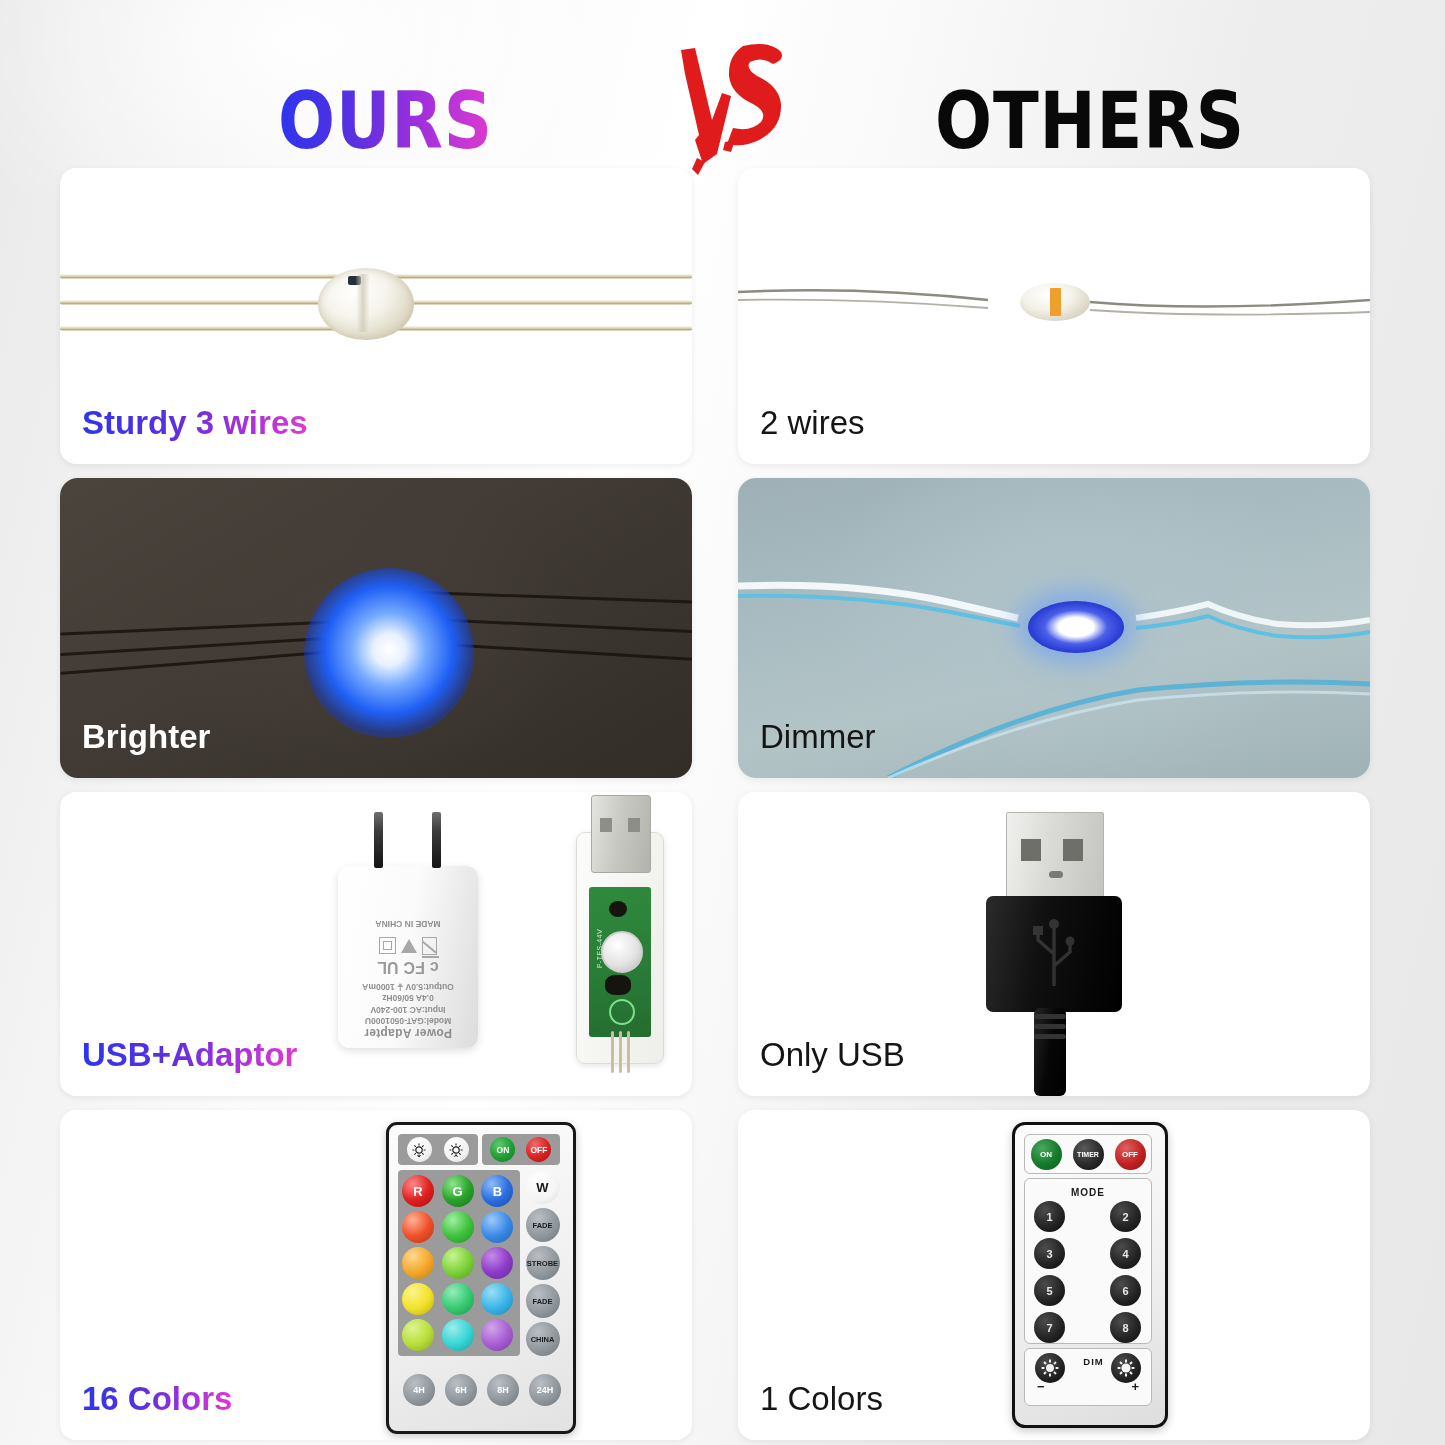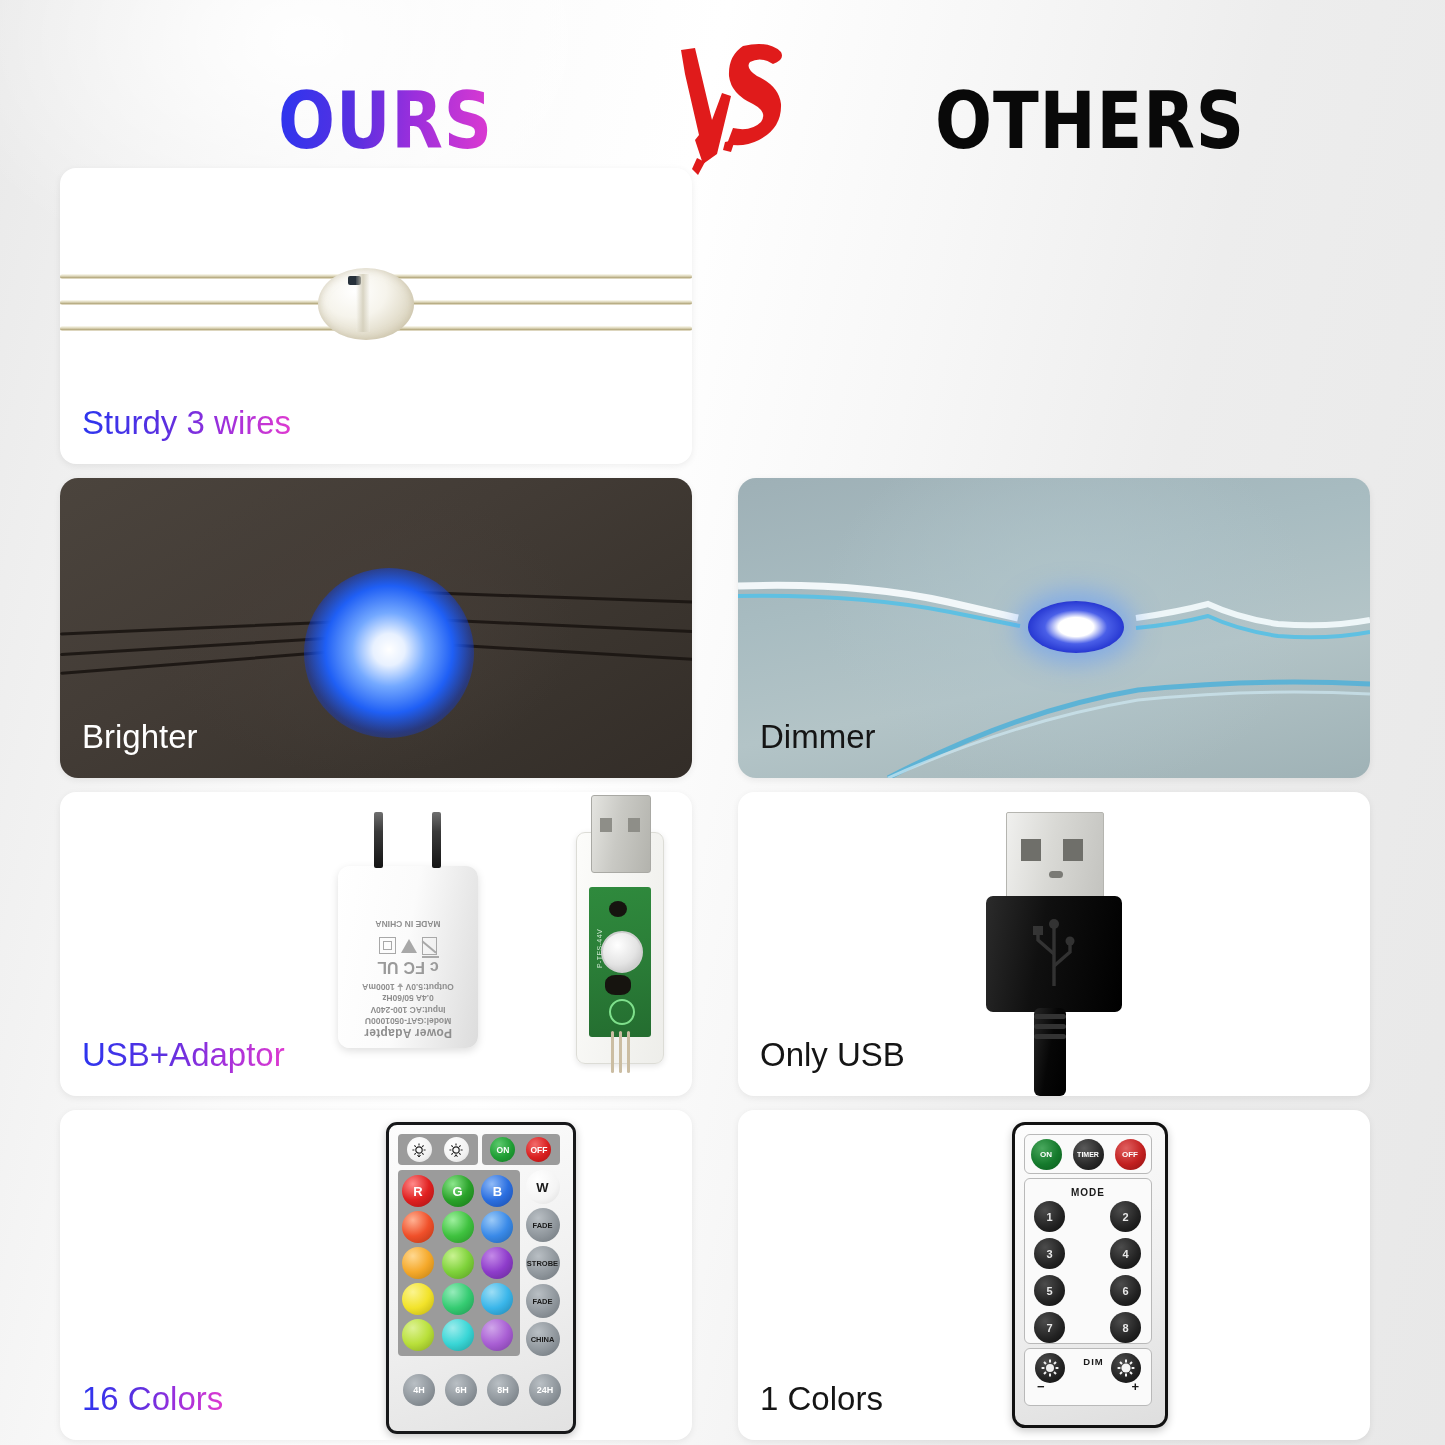--- a/index.html
+++ b/index.html
@@ -38,21 +38,21 @@
   }
   .col-l{left:60px;width:632px;}
   .col-r{left:738px;width:632px;}
   .row1{top:168px;height:296px;}
   .row2{top:478px;height:300px;border-radius:18px;}
   .row3{top:792px;height:304px;}
   .row4{top:1110px;height:330px;}
 
   .caption{
     position:absolute;left:22px;bottom:22px;
-    font-size:33px;font-weight:normal;white-space:nowrap;z-index:8;
+    font-size:33px;font-weight:bold;white-space:nowrap;z-index:8;
   }
   .cap-grad{
     background:linear-gradient(95deg,#2b35ef 0%,#5b30e0 40%,#9a2fdc 66%,#e03ad0 100%);
     -webkit-background-clip:text;background-clip:text;color:transparent;
     -webkit-text-fill-color:transparent;
   }
   .cap-plain{color:#151515;font-weight:normal;}
   .cap-white{color:#fff;}
 
   
@@ -237,20 +237,32 @@
       <div class="w3line" style="top:10px"></div>
       <div class="w3line" style="top:36px"></div>
       <div class="w3line" style="top:62px"></div>
       <div class="bead3">
         <div class="chip3"></div>
       </div>
     </div>
     <div class="caption cap-grad">Sturdy 3 wires</div>
   </div>
 
+  <div class="card col-r row1">
+    <div class="wire2">
+      <svg width="632" height="90" viewBox="0 0 632 90">
+        <path d="M0 36 Q120 30 250 44 M352 46 Q470 56 632 44" stroke="#8d8a80" stroke-width="2.4" fill="none"></path>
+        <path d="M0 44 Q120 42 250 52 M352 54 Q470 62 632 56" stroke="#b3b0a6" stroke-width="1.8" fill="none"></path>
+      </svg>
+      <div class="bead2">
+        <div class="chip2"></div>
+      </div>
+    </div>
+    <div class="caption cap-plain">2 wires</div>
+  </div>
 
   <div class="card col-l row2 photo-dark">
     <div>
       <div class="dkwire" style="left:0;top:148px;width:300px;transform:rotate(-2.5deg);"></div>
       <div class="dkwire" style="left:0;top:166px;width:300px;transform:rotate(-3.5deg);"></div>
       <div class="dkwire" style="left:0;top:182px;width:300px;transform:rotate(-4.5deg);"></div>
       <div class="dkwire" style="left:352px;top:118px;width:300px;transform:rotate(2deg);"></div>
       <div class="dkwire" style="left:352px;top:146px;width:300px;transform:rotate(2.6deg);"></div>
       <div class="dkwire" style="left:352px;top:172px;width:300px;transform:rotate(3.4deg);"></div>
       <div class="glow-blue"></div>

